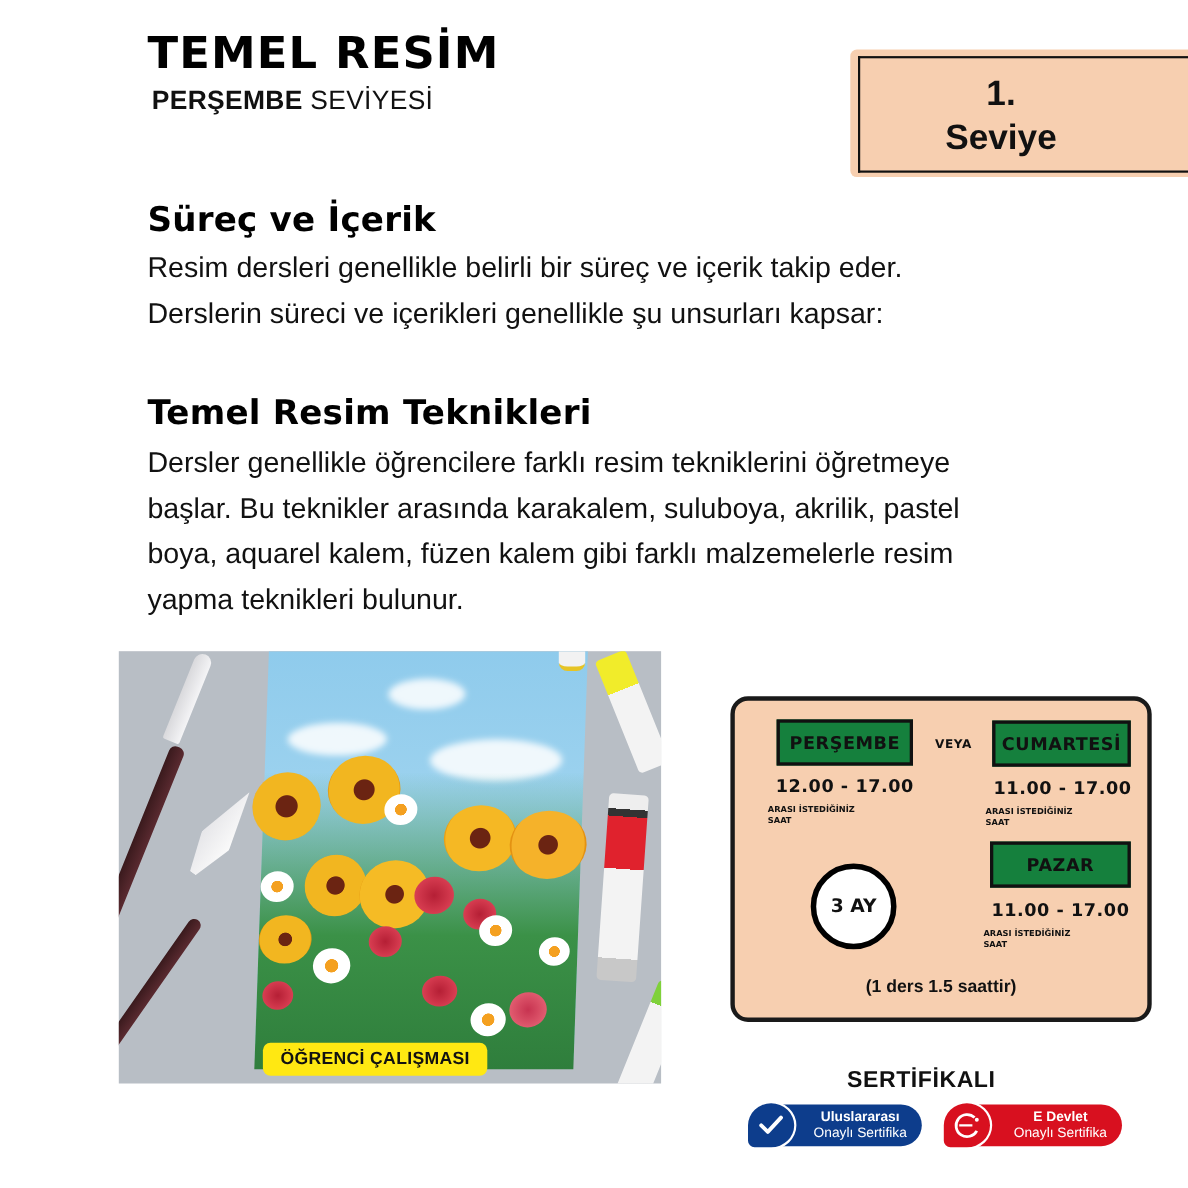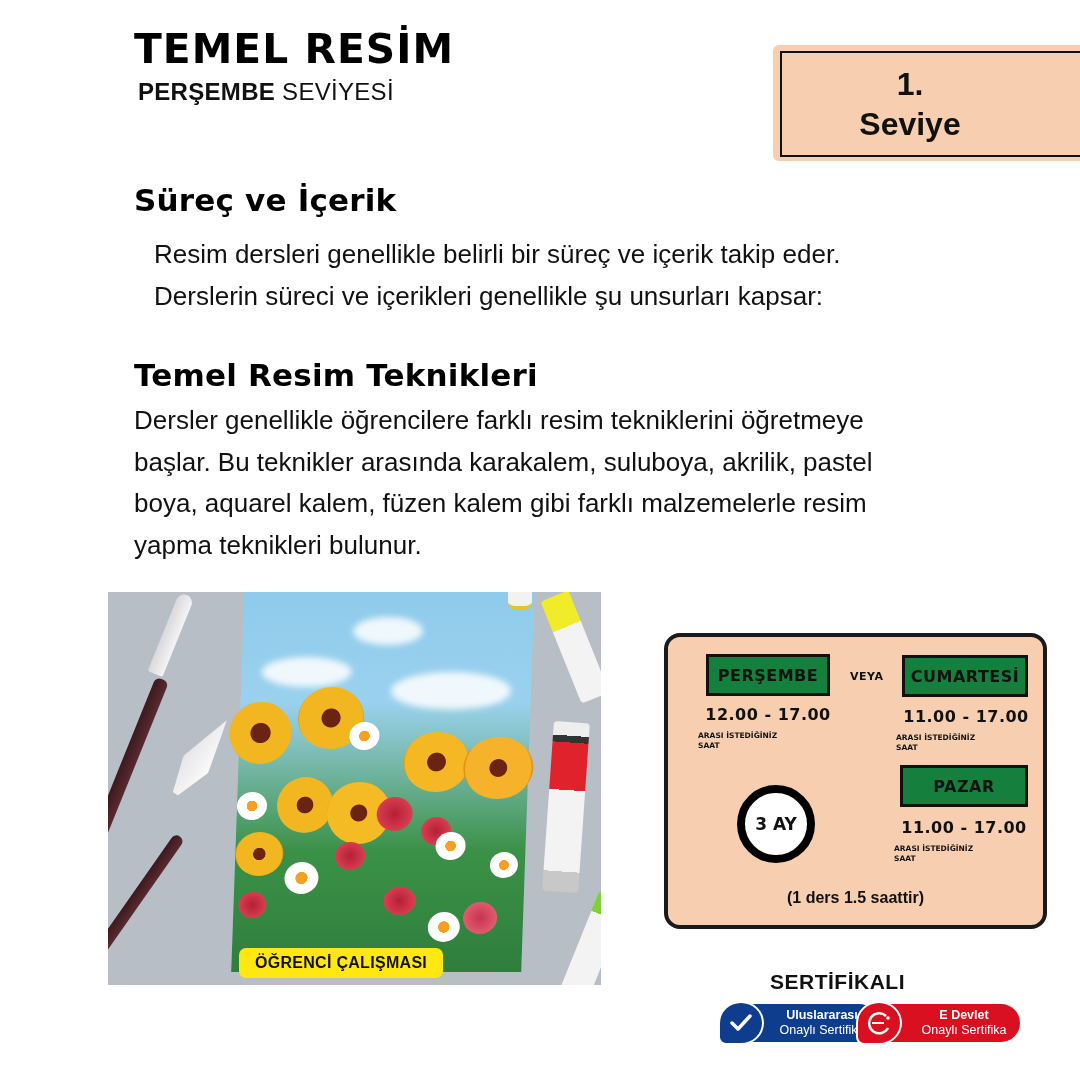--- a/index.html
+++ b/index.html
@@ -24,21 +24,21 @@
   .field { position: absolute; left: 0; top: 110px; width: 100%; height: 270px; background: linear-gradient(180deg, rgba(60,150,70,0) 0%, #3b9147 55%, #2f7e3c 100%); }
   .flower { position: absolute; border-radius: 50%; }
   .tube { position: absolute; border-radius: 4px; }
   .label-tag { position: absolute; left: 239px; top: 948px; width: 204px; height: 30px; background: #ffe812; border-radius: 7px; display: flex; align-items: center; justify-content: center; font-weight: 700; font-size: 16px; color: #111; letter-spacing: 0.3px; }
 
   .sched { position: absolute; left: 664px; top: 633px; width: 383px; height: 296px; background: #f7cfb0; border: 4px solid #1a1a1a; border-radius: 16px; }
   .daybox { position: absolute; background: #15803d; border: 3px solid #111; display: flex; align-items: center; justify-content: center; font-family: "DejaVu Sans", sans-serif; font-weight: 900; font-size: 16px; color: #111; letter-spacing: 0.5px; }
   .time { position: absolute; font-family: "DejaVu Sans", sans-serif; font-weight: 900; font-size: 16px; color: #111; letter-spacing: 0.5px; text-align: center; }
   .note { position: absolute; font-family: "DejaVu Sans", sans-serif; font-weight: 900; font-size: 7.5px; line-height: 10px; color: #111; text-align: left; }
   .veya { position: absolute; left: 182px; top: 33px; font-family: "DejaVu Sans", sans-serif; font-weight: 900; font-size: 11px; color: #111; letter-spacing: 0.5px; }
-  .circle { position: absolute; left: 69px; top: 148px; width: 78px; height: 78px; border-radius: 50%; background: #fff; border: 8px solid #000000; display: flex; align-items: center; justify-content: center; font-family: "DejaVu Sans", sans-serif; font-weight: 900; font-size: 17px; color: #111; }
+  .circle { position: absolute; left: 69px; top: 148px; width: 78px; height: 78px; border-radius: 50%; background: #fff; border: 5px solid #000000; display: flex; align-items: center; justify-content: center; font-family: "DejaVu Sans", sans-serif; font-weight: 900; font-size: 17px; color: #111; }
   .dersnote { position: absolute; left: 0; width: 100%; top: 252px; text-align: center; font-weight: 700; font-size: 16px; color: #111; }
 
   .sert-title { position: absolute; left: 770px; top: 970px; font-weight: 700; font-size: 21px; letter-spacing: 0.5px; color: #111; }
   .badge { position: absolute; height: 38px; border-radius: 19px; display: flex; align-items: center; color: #fff; }
   .badge .ic { position: absolute; left: -2px; top: -3px; width: 46px; height: 44px; border-radius: 50% 50% 50% 8px; border: 2px solid #fff; display: flex; align-items: center; justify-content: center; }
   .badge .txt { margin-left: 52px; text-align: center; width: 100px; line-height: 15px; }
   .badge .txt .t1 { font-weight: 700; font-size: 12.5px; display: block; }
   .badge .txt .t2 { font-weight: 400; font-size: 12.5px; display: block; }
 </style>
 </head>
@@ -50,21 +50,21 @@
   <span class="light">SEVİYESİ</span>
 </div>
 
 <div class="level-outer"></div>
 <div class="level-inner">
   <div>1.</div>
   <div>Seviye</div>
 </div>
 
 <div class="h2" style="top:182px;">Süreç ve İçerik</div>
-<div class="para" style="top:234px;margin-left:20px;">
+<div class="para" style="top:223px;">
   <div>Resim dersleri genellikle belirli bir süreç ve içerik takip eder.</div>
   <div>Derslerin süreci ve içerikleri genellikle şu unsurları kapsar:</div>
 </div>
 
 <div class="h2" style="top:357px;">Temel Resim Teknikleri</div>
 <div class="para" style="top:400px;">
   <div>Dersler genellikle öğrencilere farklı resim tekniklerini öğretmeye</div>
   <div>başlar. Bu teknikler arasında karakalem, suluboya, akrilik, pastel</div>
   <div>boya, aquarel kalem, füzen kalem gibi farklı malzemelerle resim</div>
   <div>yapma teknikleri bulunur.</div>
@@ -136,21 +136,21 @@
     <div>ARASI İSTEDİĞİNİZ</div>
     <div>SAAT</div>
   </div>
 
   <div class="circle">3 AY</div>
   <div class="dersnote">(1 ders 1.5 saattir)</div>
 </div>
 
 <div class="sert-title">SERTİFİKALI</div>
 
-<div class="badge" style="left:720px;top:1004px;width:158px;background:#0d3d8c;">
+<div class="badge" style="left:680px;top:1004px;width:158px;background:#0d3d8c;">
   <div class="ic" style="background:#0d3d8c;">
     <svg width="24" height="20" viewBox="0 0 24 20">
         <path d="M3 10 L9 16 L21 3" stroke="#fff" stroke-width="3.5" fill="none" stroke-linecap="round" stroke-linejoin="round"></path>
       </svg>
   </div>
   <div class="txt">
     <span class="t1">Uluslararası</span>
     <span class="t2">Onaylı Sertifika</span>
   </div>
 </div>

